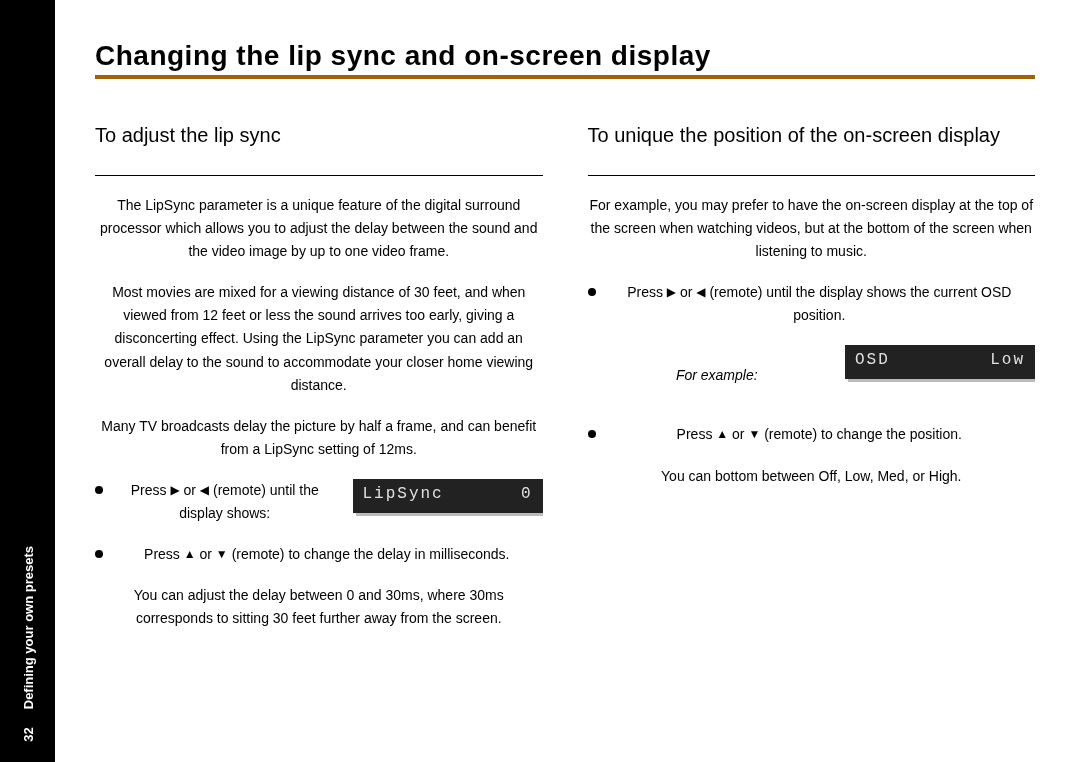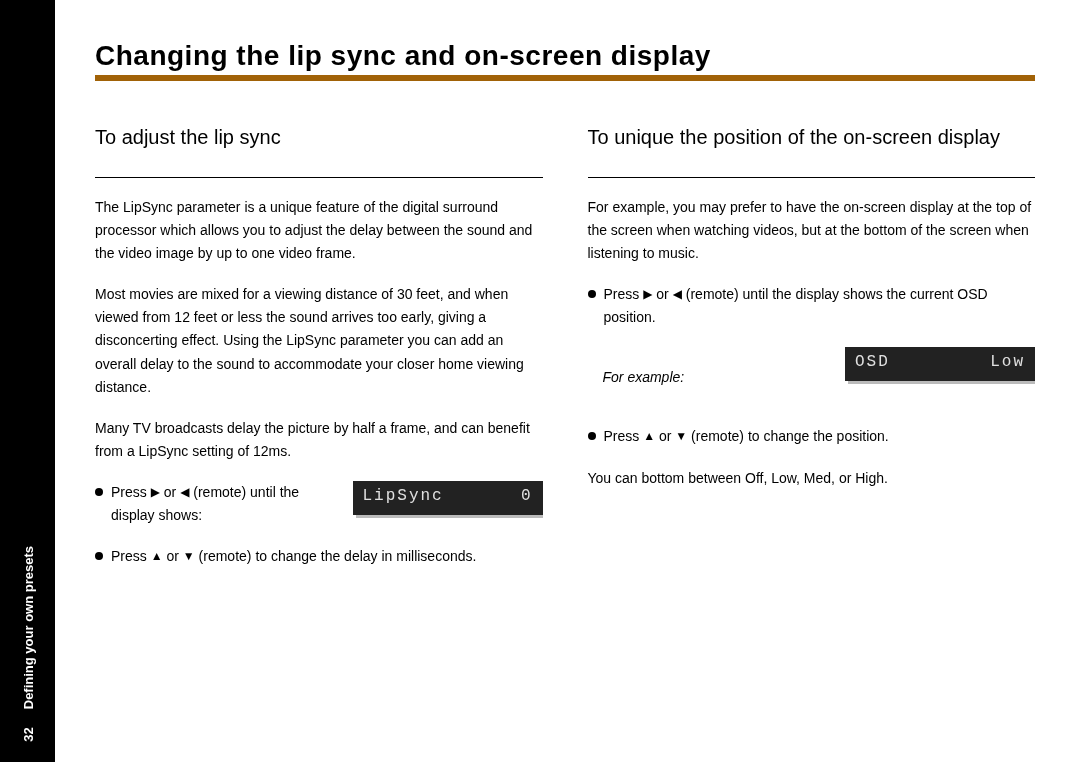--- a/index.html
+++ b/index.html
@@ -38,34 +38,35 @@
   .page {
     position: absolute;
     left: 95px;
     top: 40px;
     width: 940px;
   }
   h1.page-title {
     font-size: 28px;
     font-weight: 900;
     letter-spacing: 0.5px;
-    border-bottom: 6px solid #a16207;
+    border-bottom: 4px solid #a16207;
     padding-bottom: 3px;
     margin: 0 0 40px 0;
     font-family: Arial, Helvetica, sans-serif;
     font-stretch: condensed;
   }
   .columns {
     display: flex;
     gap: 45px;
   }
   .col {
     flex: 1;
     font-size: 14px;
     line-height: 1.65;
+    text-align: center;
   }
   .section-heading {
     font-size: 20px;
     font-weight: normal;
     border-bottom: 1px solid #000;
     padding-bottom: 4px;
     margin: 0 0 18px 0;
     min-height: 52px;
     display: flex;
     align-items: flex-start;
@@ -155,20 +156,21 @@
         </div>
       </div>
 
       <div class="bullet-row">
         <div class="bullet-dot"></div>
         <div class="bullet-text">
           <span>Press </span><span class="arrow">▲</span><span> or </span><span class="arrow">▼</span><span> (remote) to change the delay in milliseconds.</span>
         </div>
       </div>
 
+      <p>You can adjust the delay between 0 and 30ms, where 30ms corresponds to sitting 30 feet further away from the screen.</p>
     </div>
 
     <div class="col">
       <h2 class="section-heading">
         <span>To unique the position of the on-screen display</span>
       </h2>
       <p>For example, you may prefer to have the on-screen display at the top of the screen when watching videos, but at the bottom of the screen when listening to music.</p>
 
       <div class="bullet-row">
         <div class="bullet-dot"></div>

